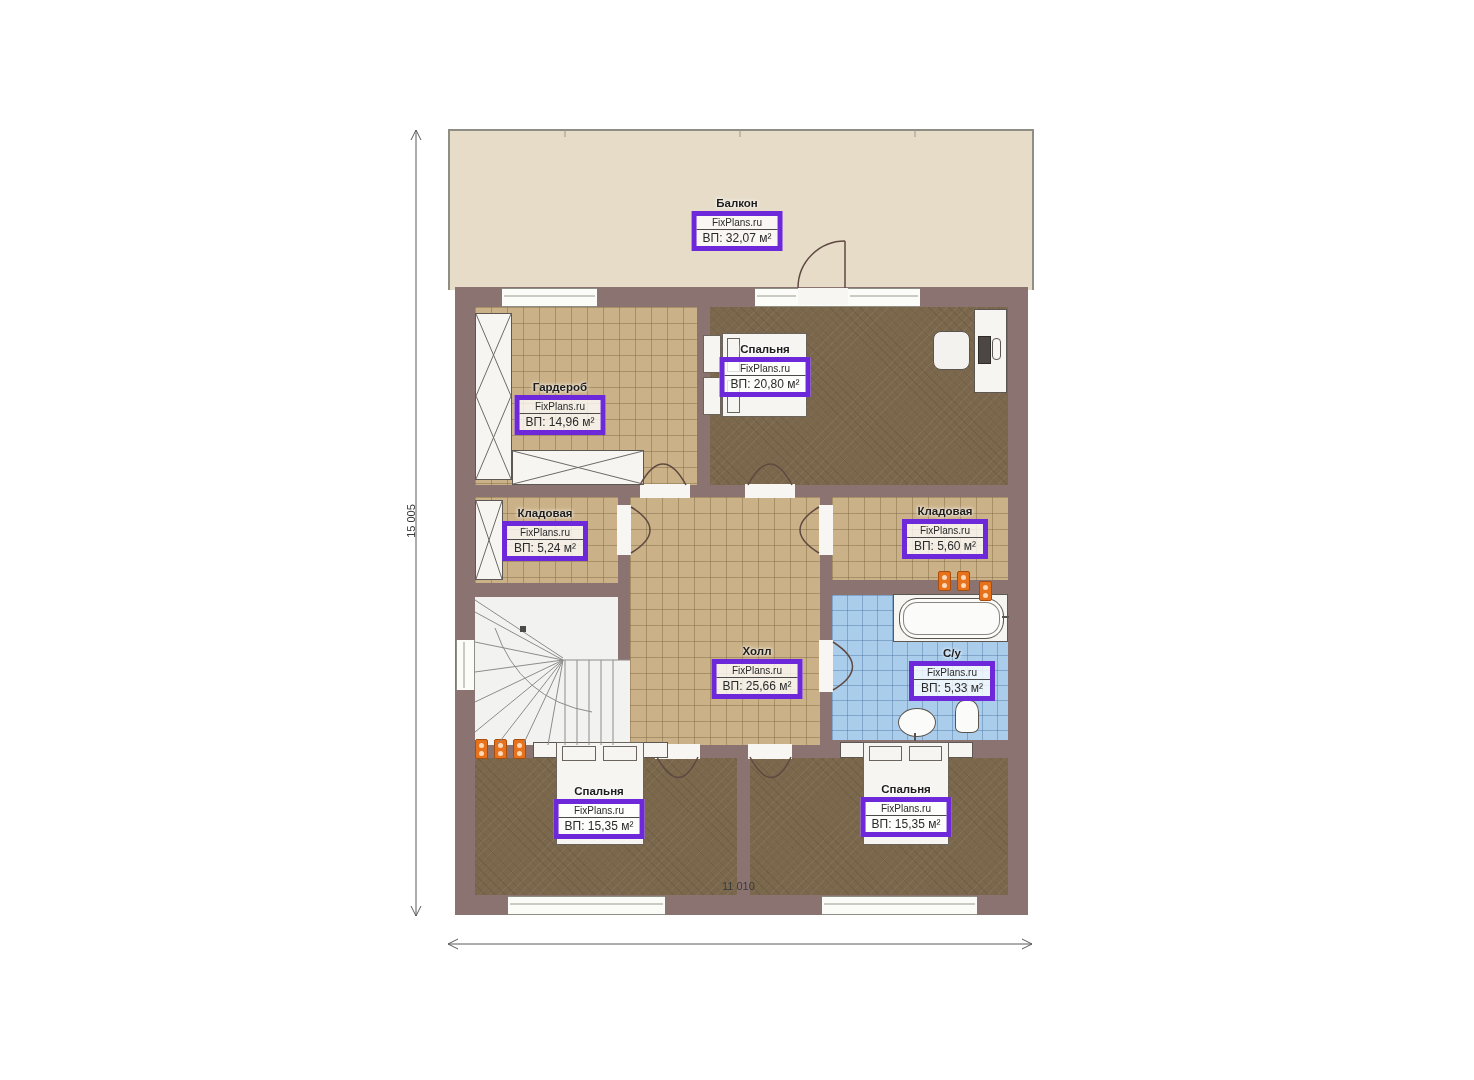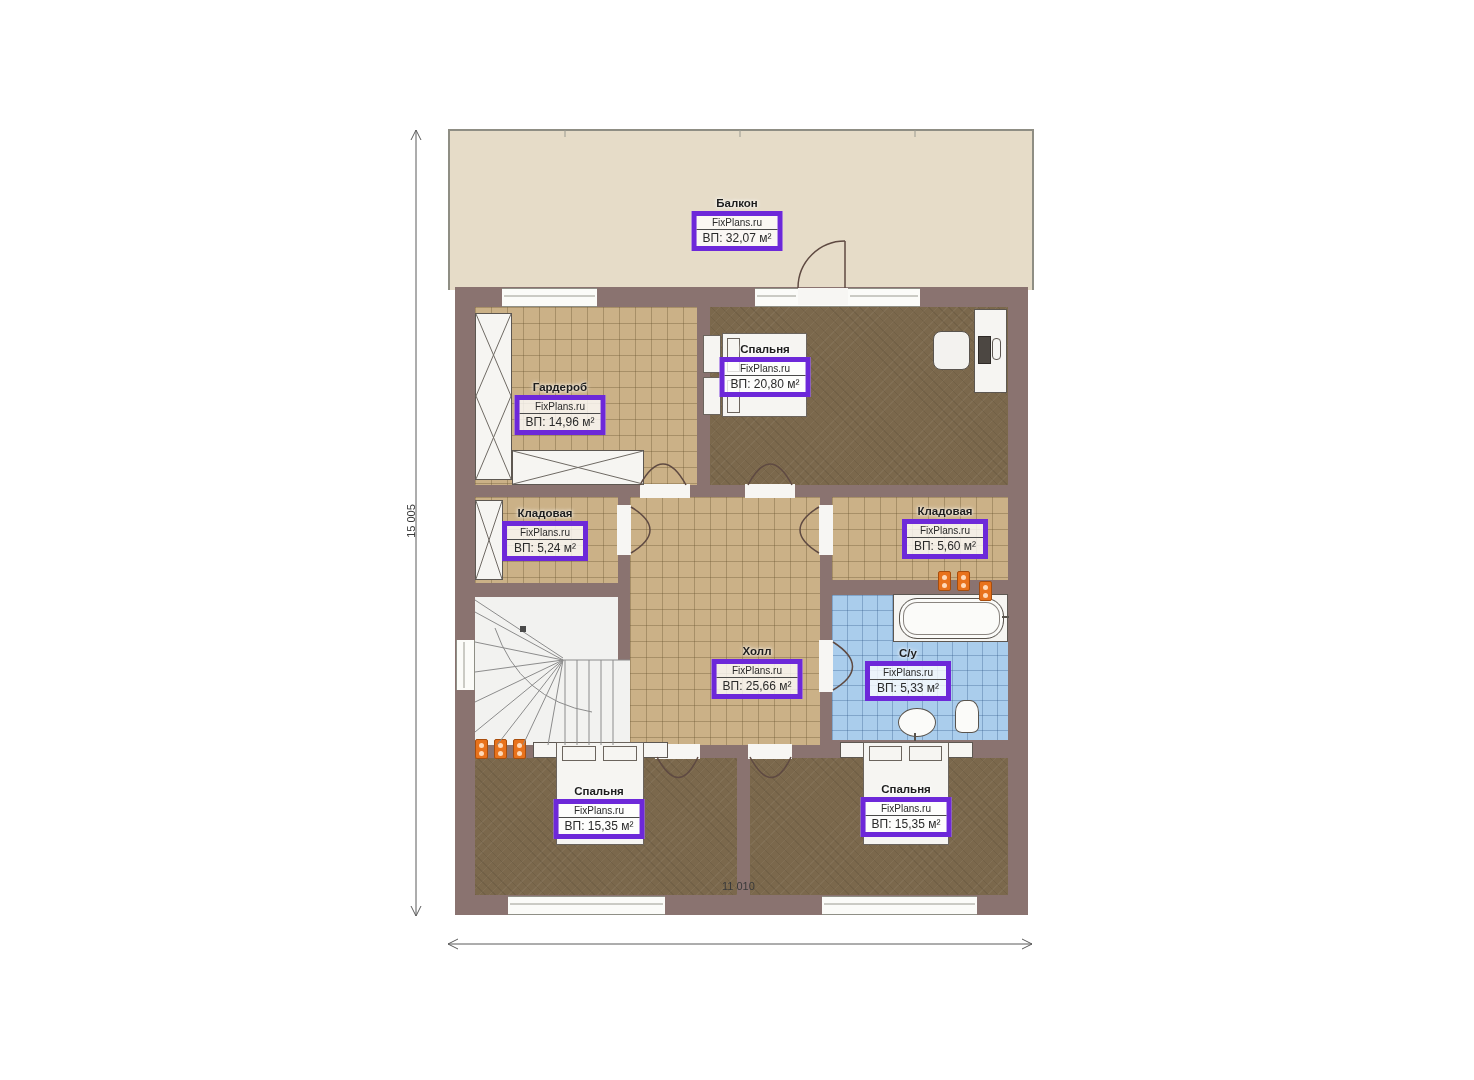--- a/index.html
+++ b/index.html
@@ -211,21 +211,21 @@
   <div class="label" style="left:945px;top:532px;">
     <div class="lname">Кладовая</div>
     <div class="lbox"><div class="lbrand">FixPlans.ru</div>
     <div class="larea">ВП: 5,60 м²</div></div>
   </div>
   <div class="label" style="left:757px;top:672px;">
     <div class="lname">Холл</div>
     <div class="lbox"><div class="lbrand">FixPlans.ru</div>
     <div class="larea">ВП: 25,66 м²</div></div>
   </div>
-  <div class="label" style="left:908px;top:674px;">
+  <div class="label" style="left:952px;top:674px;">
     <div class="lname">С/у</div>
     <div class="lbox"><div class="lbrand">FixPlans.ru</div>
     <div class="larea">ВП: 5,33 м²</div></div>
   </div>
   <div class="label" style="left:599px;top:812px;">
     <div class="lname">Спальня</div>
     <div class="lbox"><div class="lbrand">FixPlans.ru</div>
     <div class="larea">ВП: 15,35 м²</div></div>
   </div>
   <div class="label" style="left:906px;top:810px;">

